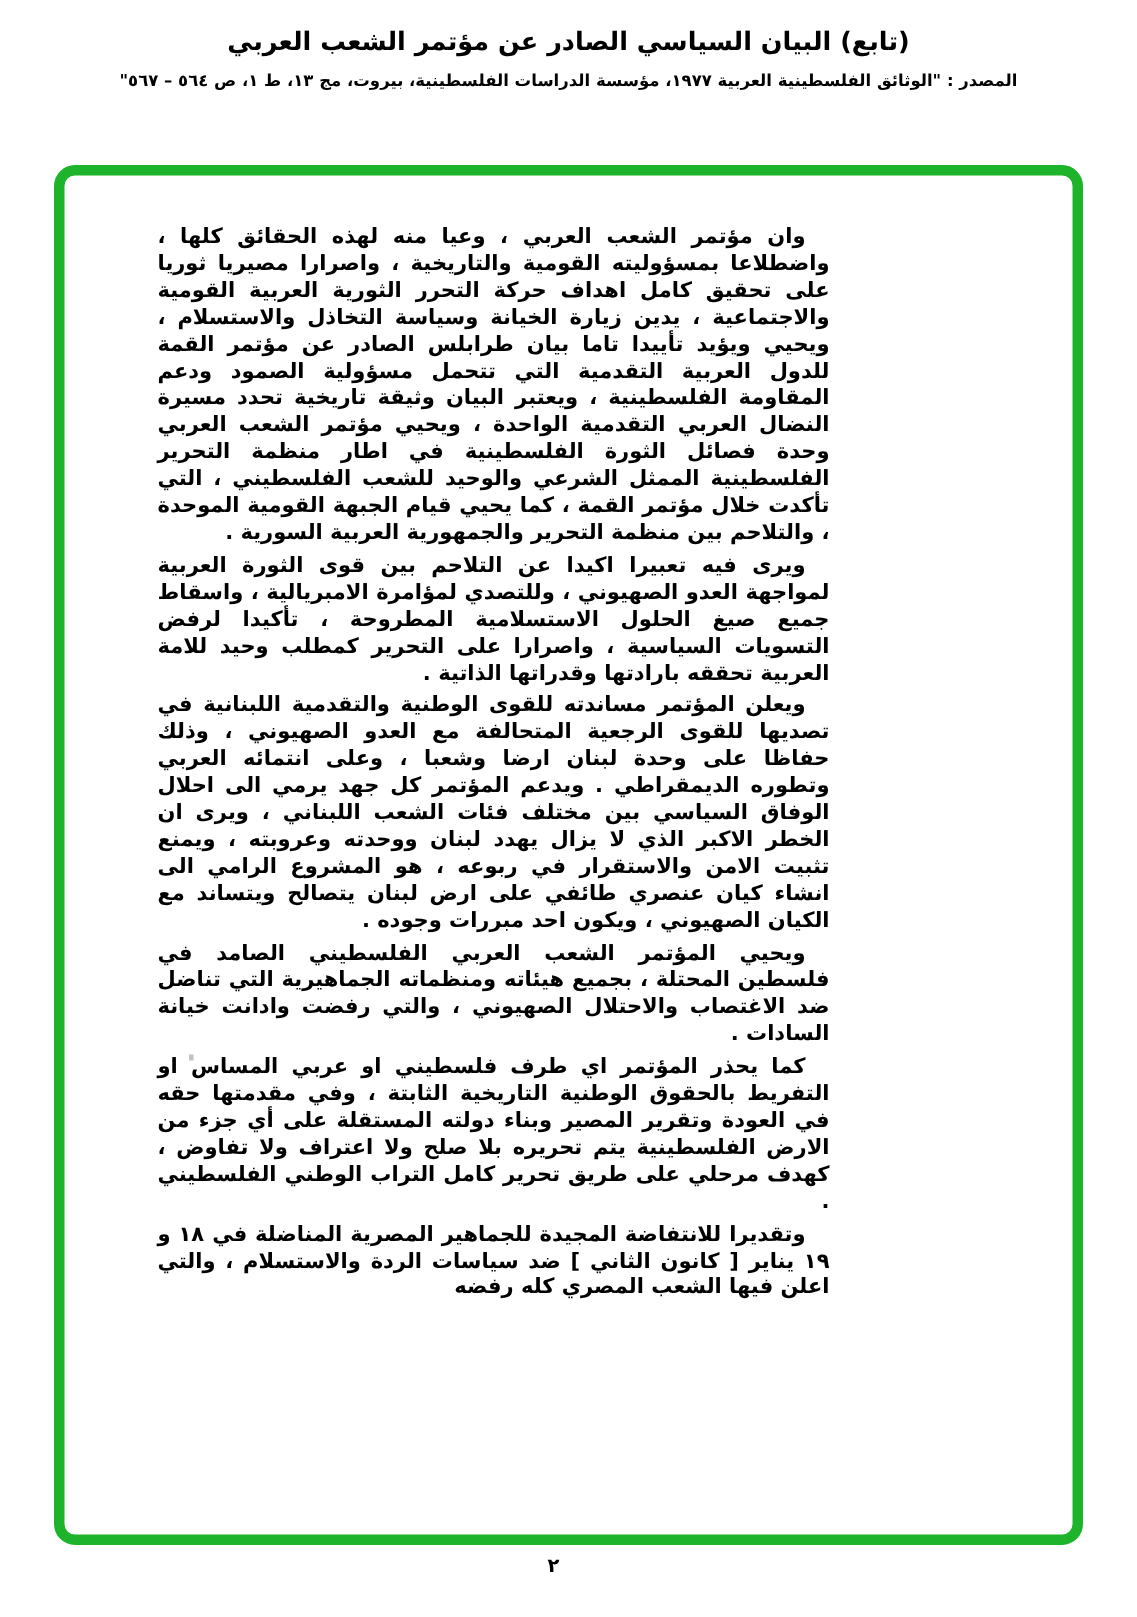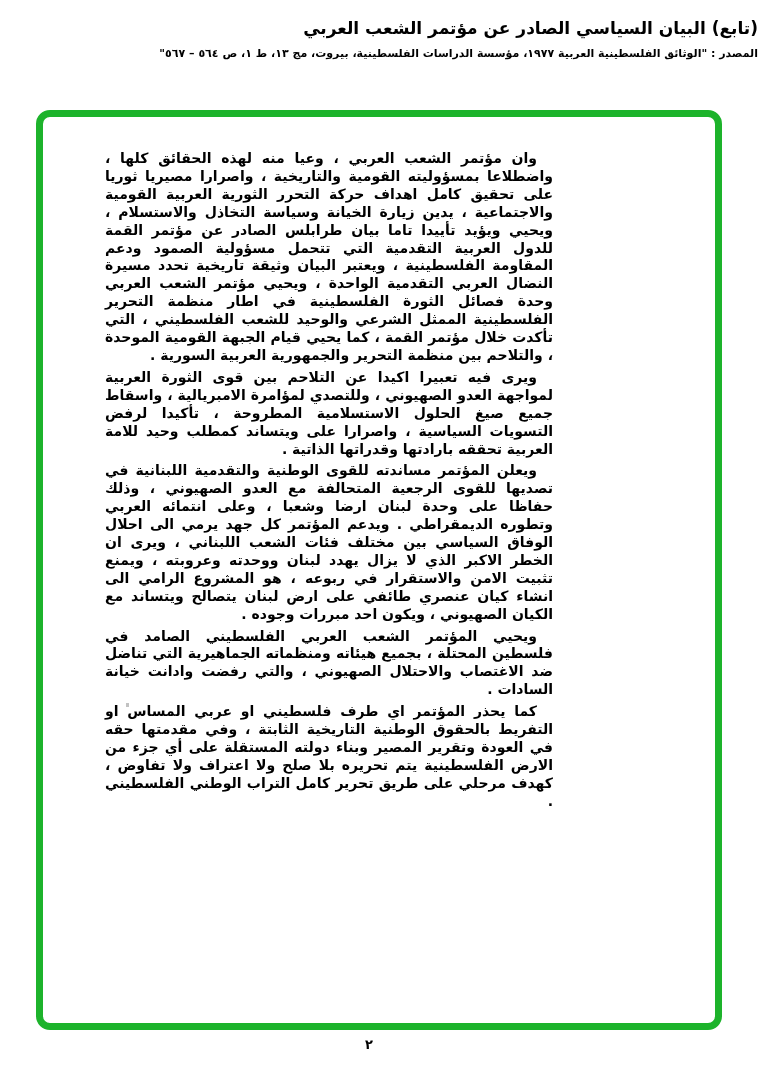--- a/index.html
+++ b/index.html
@@ -13,20 +13,21 @@
     height: 1078px;
     font-family: "DejaVu Sans", sans-serif;
     color: #000000;
     overflow: hidden;
   }
   .header {
     position: absolute;
     top: 18px;
     left: 0;
     width: 758px;
+    text-align: center;
     direction: rtl;
   }
   .doc-title {
     font-size: 17px;
     font-weight: 700;
     letter-spacing: 0;
     margin: 0;
   }
   .doc-source {
     font-size: 11px;
@@ -84,21 +85,22 @@
 
 <div class="header">
   <div class="doc-title">(تابع) البيان السياسي الصادر عن مؤتمر الشعب العربي</div>
   <div class="doc-source">المصدر :  "الوثائق الفلسطينية العربية ١٩٧٧، مؤسسة الدراسات الفلسطينية، بيروت، مج ١٣، ط ١، ص ٥٦٤ – ٥٦٧"</div>
 </div>
 
 <div class="green-frame" style="border-color: rgb(29, 179, 43);"></div>
 
 <div class="body-text">
   <p>وان مؤتمر الشعب العربي ، وعيا منه لهذه الحقائق كلها ، واضطلاعا بمسؤوليته القومية والتاريخية ، واصرارا مصيريا ثوريا على تحقيق كامل اهداف حركة التحرر الثورية العربية القومية والاجتماعية ، يدين زيارة الخيانة وسياسة التخاذل والاستسلام ، ويحيي ويؤيد تأييدا تاما بيان طرابلس الصادر عن مؤتمر القمة للدول العربية التقدمية التي تتحمل مسؤولية الصمود ودعم المقاومة الفلسطينية ، ويعتبر البيان وثيقة تاريخية تحدد مسيرة النضال العربي التقدمية الواحدة ، ويحيي مؤتمر الشعب العربي وحدة فصائل الثورة الفلسطينية في اطار منظمة التحرير الفلسطينية الممثل الشرعي والوحيد للشعب الفلسطيني ، التي تأكدت خلال مؤتمر القمة ، كما يحيي قيام الجبهة القومية الموحدة ، والتلاحم بين منظمة التحرير والجمهورية العربية السورية .</p>
-  <p>ويرى فيه تعبيرا اكيدا عن التلاحم بين قوى الثورة العربية لمواجهة العدو الصهيوني ، وللتصدي لمؤامرة الامبريالية ، واسقاط جميع صيغ الحلول الاستسلامية المطروحة ، تأكيدا لرفض التسويات السياسية ، واصرارا على ويتساند كمطلب وحيد للامة العربية تحققه بارادتها وقدراتها الذاتية .</p>
+  <p>ويرى فيه تعبيرا اكيدا عن التلاحم بين قوى الثورة العربية لمواجهة العدو الصهيوني ، وللتصدي لمؤامرة الامبريالية ، واسقاط جميع صيغ الحلول الاستسلامية المطروحة ، تأكيدا لرفض التسويات السياسية ، واصرارا على التحرير كمطلب وحيد للامة العربية تحققه بارادتها وقدراتها الذاتية .</p>
   <p>ويعلن المؤتمر مساندته للقوى الوطنية والتقدمية اللبنانية في تصديها للقوى الرجعية المتحالفة مع العدو الصهيوني ، وذلك حفاظا على وحدة لبنان ارضا وشعبا ، وعلى انتمائه العربي وتطوره الديمقراطي . ويدعم المؤتمر كل جهد يرمي الى احلال الوفاق السياسي بين مختلف فئات الشعب اللبناني ، ويرى ان الخطر الاكبر الذي لا يزال يهدد لبنان ووحدته وعروبته ، ويمنع تثبيت الامن والاستقرار في ربوعه ، هو المشروع الرامي الى انشاء كيان عنصري طائفي على ارض لبنان يتصالح ويتساند مع الكيان الصهيوني ، ويكون احد مبررات وجوده .</p>
   <p>ويحيي المؤتمر الشعب العربي الفلسطيني الصامد في فلسطين المحتلة ، بجميع هيئاته ومنظماته الجماهيرية التي تناضل ضد الاغتصاب والاحتلال الصهيوني ، والتي رفضت وادانت خيانة السادات .</p>
   <p>كما يحذر المؤتمر اي طرف فلسطيني او عربي المساس او التفريط بالحقوق الوطنية التاريخية الثابتة ، وفي مقدمتها حقه في العودة وتقرير المصير وبناء دولته المستقلة على أي جزء من الارض الفلسطينية يتم تحريره بلا صلح ولا اعتراف ولا تفاوض ، كهدف مرحلي على طريق تحرير كامل التراب الوطني الفلسطيني .</p>
+  <p>وتقديرا للانتفاضة المجيدة للجماهير المصرية المناضلة في ١٨ و ١٩ يناير [ كانون الثاني ] ضد سياسات الردة والاستسلام ، والتي اعلن فيها الشعب المصري كله رفضه</p>
 </div>
 
 <div class="scan-speck"></div>
 
 <div class="page-number">٢</div>
 
 </body></html>

